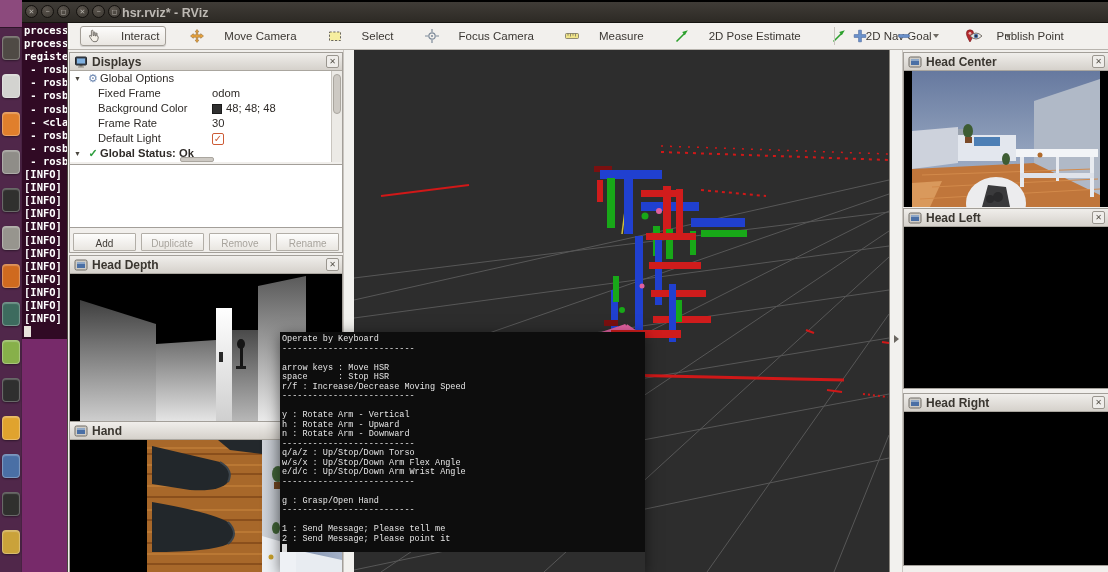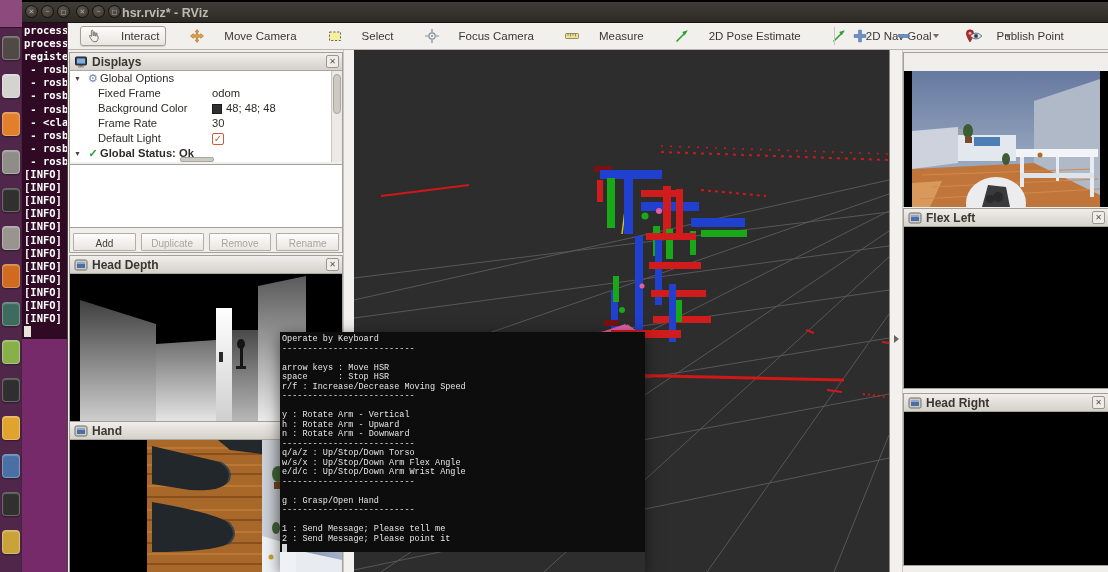--- a/index.html
+++ b/index.html
@@ -445,20 +445,29 @@
               <line x1="272" y1="276" x2="280" y2="296"></line>
             <line x1="272" y1="276" x2="290" y2="288"></line>
           </g>
           <rect x="250" y="270" width="14" height="6" fill="#7a1010"></rect>
           <rect x="257" y="280" width="70" height="8" fill="#d01c1c"></rect>
         </g>
       </svg>
     </div>
 
     <div class="panel head-center">
+      <div class="panel-header">
+        <span class="ph-icon"><svg viewBox="0 0 14 14" width="14" height="14">
+              <rect x="1" y="2" width="12" height="10" rx="1.5" fill="#cfccc6" stroke="#716d66"></rect>
+              <rect x="3" y="4" width="8" height="6" fill="#4a6fa5"></rect>
+              <rect x="3" y="4" width="8" height="2" fill="#8fa8c8"></rect>
+            </svg></span>
+        <span class="ph-title">Head Center</span>
+        <span class="ph-close"></span>
+      </div>
       <div class="img-black">
         <svg width="204" height="136" viewBox="0 0 204 136">
           <defs>
             <linearGradient id="cg1" x1="0" y1="0" x2="0" y2="1">
                 <stop offset="0" stop-color="#66799f"></stop>
                 <stop offset="1" stop-color="#9dacc4"></stop>
               </linearGradient>
           </defs>
           <rect width="204" height="136" fill="#000"></rect>
           <g transform="translate(8,0)">
@@ -491,21 +500,21 @@
       </div>
     </div>
 
     <div class="panel head-left">
       <div class="panel-header">
         <span class="ph-icon"><svg viewBox="0 0 14 14" width="14" height="14">
               <rect x="1" y="2" width="12" height="10" rx="1.5" fill="#cfccc6" stroke="#716d66"></rect>
               <rect x="3" y="4" width="8" height="6" fill="#4a6fa5"></rect>
               <rect x="3" y="4" width="8" height="2" fill="#8fa8c8"></rect>
             </svg></span>
-        <span class="ph-title">Flex Left</span>
+        <span class="ph-title">Head Left</span>
         <span class="ph-close"></span>
       </div>
       <div class="img-black"></div>
     </div>
 
     <div class="panel head-right">
       <div class="panel-header">
         <span class="ph-icon"><svg viewBox="0 0 14 14" width="14" height="14">
               <rect x="1" y="2" width="12" height="10" rx="1.5" fill="#cfccc6" stroke="#716d66"></rect>
               <rect x="3" y="4" width="8" height="6" fill="#4a6fa5"></rect>

